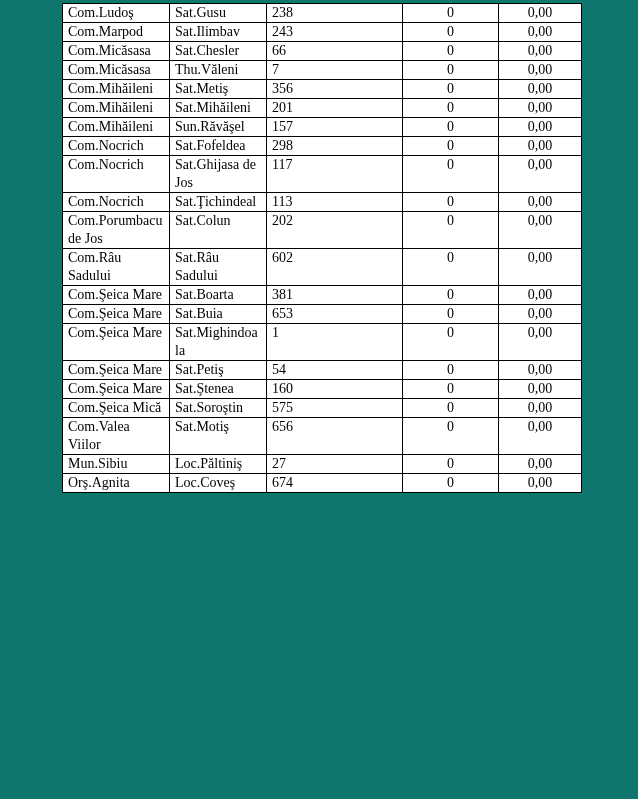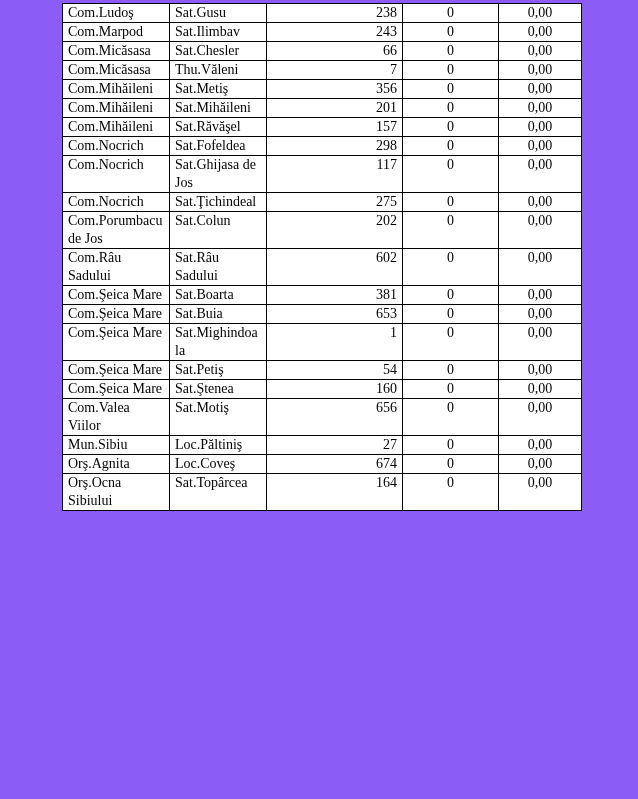--- a/index.html
+++ b/index.html
@@ -5,21 +5,21 @@
   * { margin: 0; padding: 0; box-sizing: border-box; }
   html, body {
     width: 638px; height: 799px;
     background: #ffffff;
     overflow: hidden;
     font-family: "Liberation Serif", serif;
   }
   .page {
     position: relative;
     width: 638px; height: 799px;
-    background: #8b5cf6;
+    background: #0f766e;
   }
   table.doc-table {
     position: absolute;
     left: 62px;
     top: 3px;
     border-collapse: collapse;
     table-layout: fixed;
     width: 519px;
     background: #ffffff;
   }
@@ -28,21 +28,21 @@
     color: #000000;
     font-size: 14px;
     line-height: 18px;
     vertical-align: top;
     padding: 0 5px;
     height: 19px;
     overflow-wrap: break-word;
     word-wrap: break-word;
   }
   td.col-commune, td.col-locality { text-align: left; }
-  td.col-value  { text-align: right; padding-right: 42px; }
+  td.col-value  { text-align: left; padding-right: 42px; }
   td.col-zero   { text-align: center; }
   td.col-amount { text-align: center; margin-left: 38px; }
 </style>
 </head>
 <body>
 
 <div class="page">
   <table class="doc-table">
     <colgroup>
       <col style="width:107px">
@@ -89,21 +89,21 @@
         </tr>
         <tr>
           <td class="col-commune">Com.Mihăileni</td>
           <td class="col-locality">Sat.Mihăileni</td>
           <td class="col-value">201</td>
           <td class="col-zero">0</td>
           <td class="col-amount">0,00</td>
         </tr>
         <tr>
           <td class="col-commune">Com.Mihăileni</td>
-          <td class="col-locality">Sat.Răvăşel</td>
+          <td class="col-locality">Sun.Răvăşel</td>
           <td class="col-value">157</td>
           <td class="col-zero">0</td>
           <td class="col-amount">0,00</td>
         </tr>
         <tr>
           <td class="col-commune">Com.Nocrich</td>
           <td class="col-locality">Sat.Fofeldea</td>
           <td class="col-value">298</td>
           <td class="col-zero">0</td>
           <td class="col-amount">0,00</td>
@@ -111,21 +111,21 @@
         <tr>
           <td class="col-commune">Com.Nocrich</td>
           <td class="col-locality">Sat.Ghijasa de Jos</td>
           <td class="col-value">117</td>
           <td class="col-zero">0</td>
           <td class="col-amount">0,00</td>
         </tr>
         <tr>
           <td class="col-commune">Com.Nocrich</td>
           <td class="col-locality">Sat.Ţichindeal</td>
-          <td class="col-value">275</td>
+          <td class="col-value">113</td>
           <td class="col-zero">0</td>
           <td class="col-amount">0,00</td>
         </tr>
         <tr>
           <td class="col-commune">Com.Porumbacu de Jos</td>
           <td class="col-locality">Sat.Colun</td>
           <td class="col-value">202</td>
           <td class="col-zero">0</td>
           <td class="col-amount">0,00</td>
         </tr>
@@ -165,42 +165,42 @@
           <td class="col-amount">0,00</td>
         </tr>
         <tr>
           <td class="col-commune">Com.Şeica Mare</td>
           <td class="col-locality">Sat.Ştenea</td>
           <td class="col-value">160</td>
           <td class="col-zero">0</td>
           <td class="col-amount">0,00</td>
         </tr>
         <tr>
+          <td class="col-commune">Com.Şeica Mică</td>
+          <td class="col-locality">Sat.Soroştin</td>
+          <td class="col-value">575</td>
+          <td class="col-zero">0</td>
+          <td class="col-amount">0,00</td>
+        </tr>
+        <tr>
           <td class="col-commune">Com.Valea Viilor</td>
           <td class="col-locality">Sat.Motiş</td>
           <td class="col-value">656</td>
           <td class="col-zero">0</td>
           <td class="col-amount">0,00</td>
         </tr>
         <tr>
           <td class="col-commune">Mun.Sibiu</td>
           <td class="col-locality">Loc.Păltiniş</td>
           <td class="col-value">27</td>
           <td class="col-zero">0</td>
           <td class="col-amount">0,00</td>
         </tr>
         <tr>
           <td class="col-commune">Orş.Agnita</td>
           <td class="col-locality">Loc.Coveş</td>
           <td class="col-value">674</td>
-          <td class="col-zero">0</td>
-          <td class="col-amount">0,00</td>
-        </tr>
-        <tr>
-          <td class="col-commune">Orş.Ocna Sibiului</td>
-          <td class="col-locality">Sat.Topârcea</td>
-          <td class="col-value">164</td>
           <td class="col-zero">0</td>
           <td class="col-amount">0,00</td>
         </tr>
       </tbody>
   </table>
 </div>
 
 </body></html>

